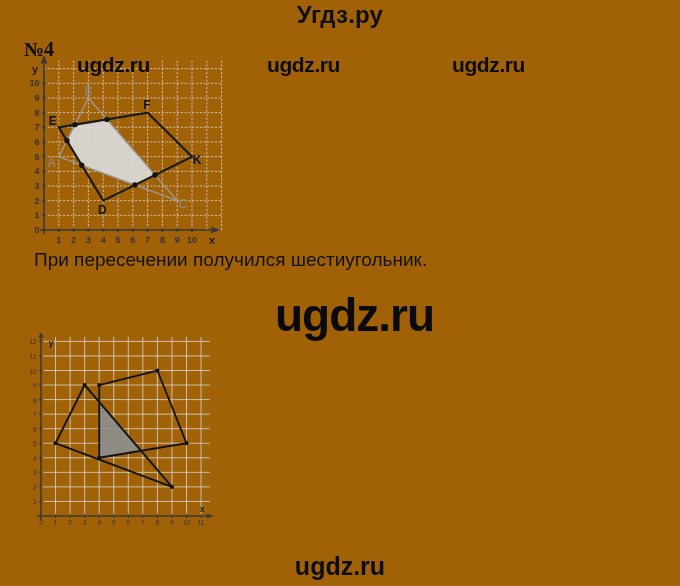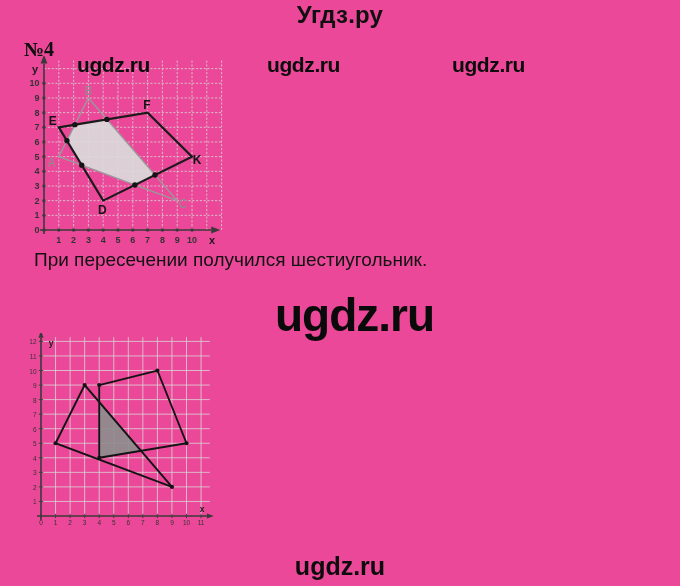--- a/index.html
+++ b/index.html
@@ -1,16 +1,16 @@
 <!DOCTYPE html>
 <html><head>
 <meta charset="utf-8">
 <style>
   html,body{margin:0;padding:0;background:#fff;}
-  .page{position:relative;width:680px;height:586px;background:#ec4899;overflow:hidden;
+  .page{position:relative;width:680px;height:586px;background:#a16207;overflow:hidden;
         font-family:"Liberation Sans",sans-serif;color:#141414;}
   .site-title{position:absolute;top:1px;left:0;width:100%;text-align:center;
         font-size:24px;font-weight:700;letter-spacing:0.2px;color:#101010;}
   .problem-num{position:absolute;left:24px;top:38px;font-family:"Liberation Serif",serif;
         font-size:20px;font-weight:700;color:#101010;}
   .wm{position:absolute;top:53px;font-size:21px;font-weight:700;letter-spacing:-0.4px;color:#0c0c0c;}
   .wm1{left:77px;} .wm2{left:267px;} .wm3{left:452px;}
   .wm-big{position:absolute;left:275px;top:288px;font-size:46px;font-weight:700;
         letter-spacing:-1px;color:#0a0a0a;}
   .wm-bottom{position:absolute;top:552px;left:0;width:100%;text-align:center;

